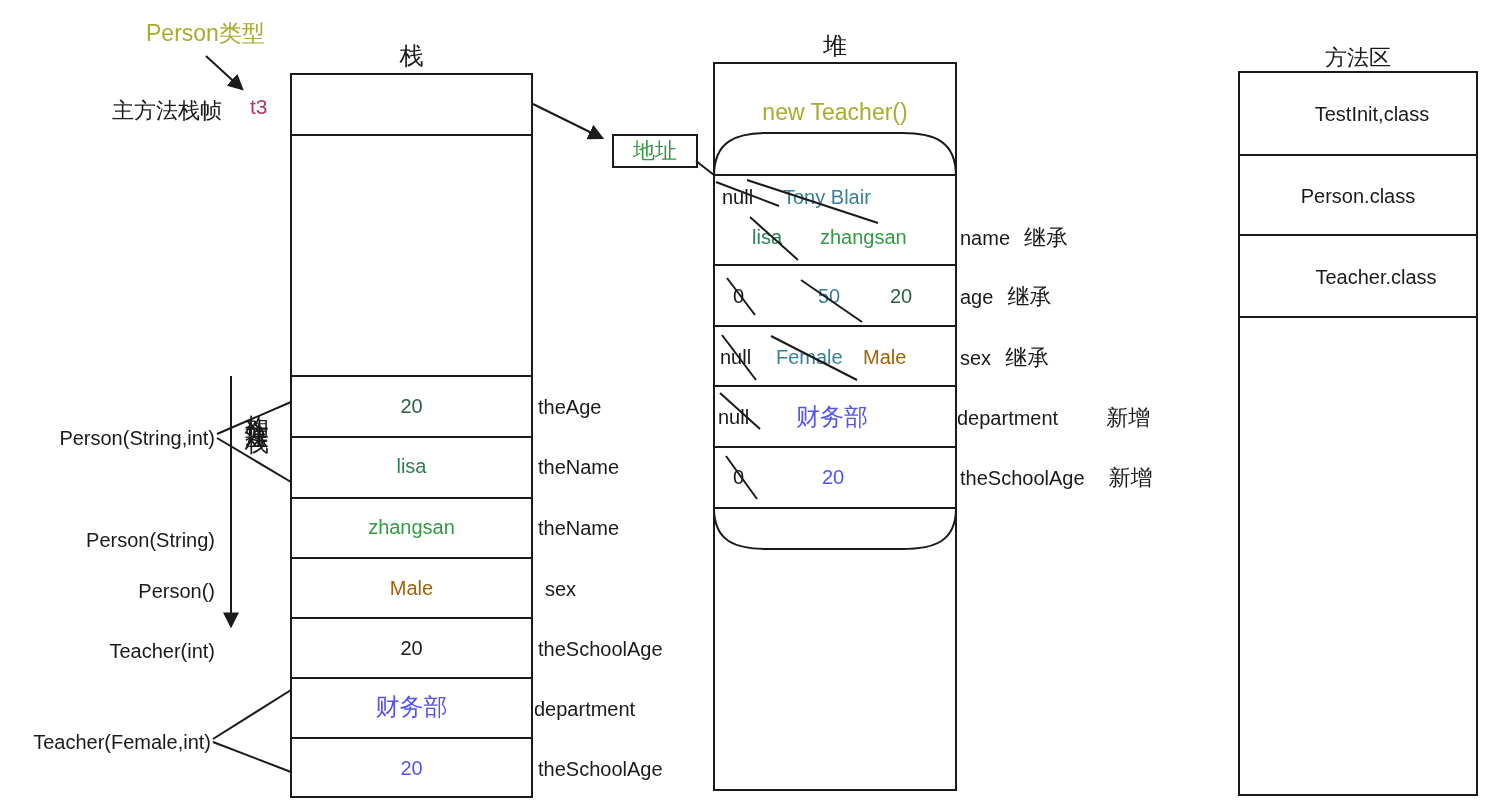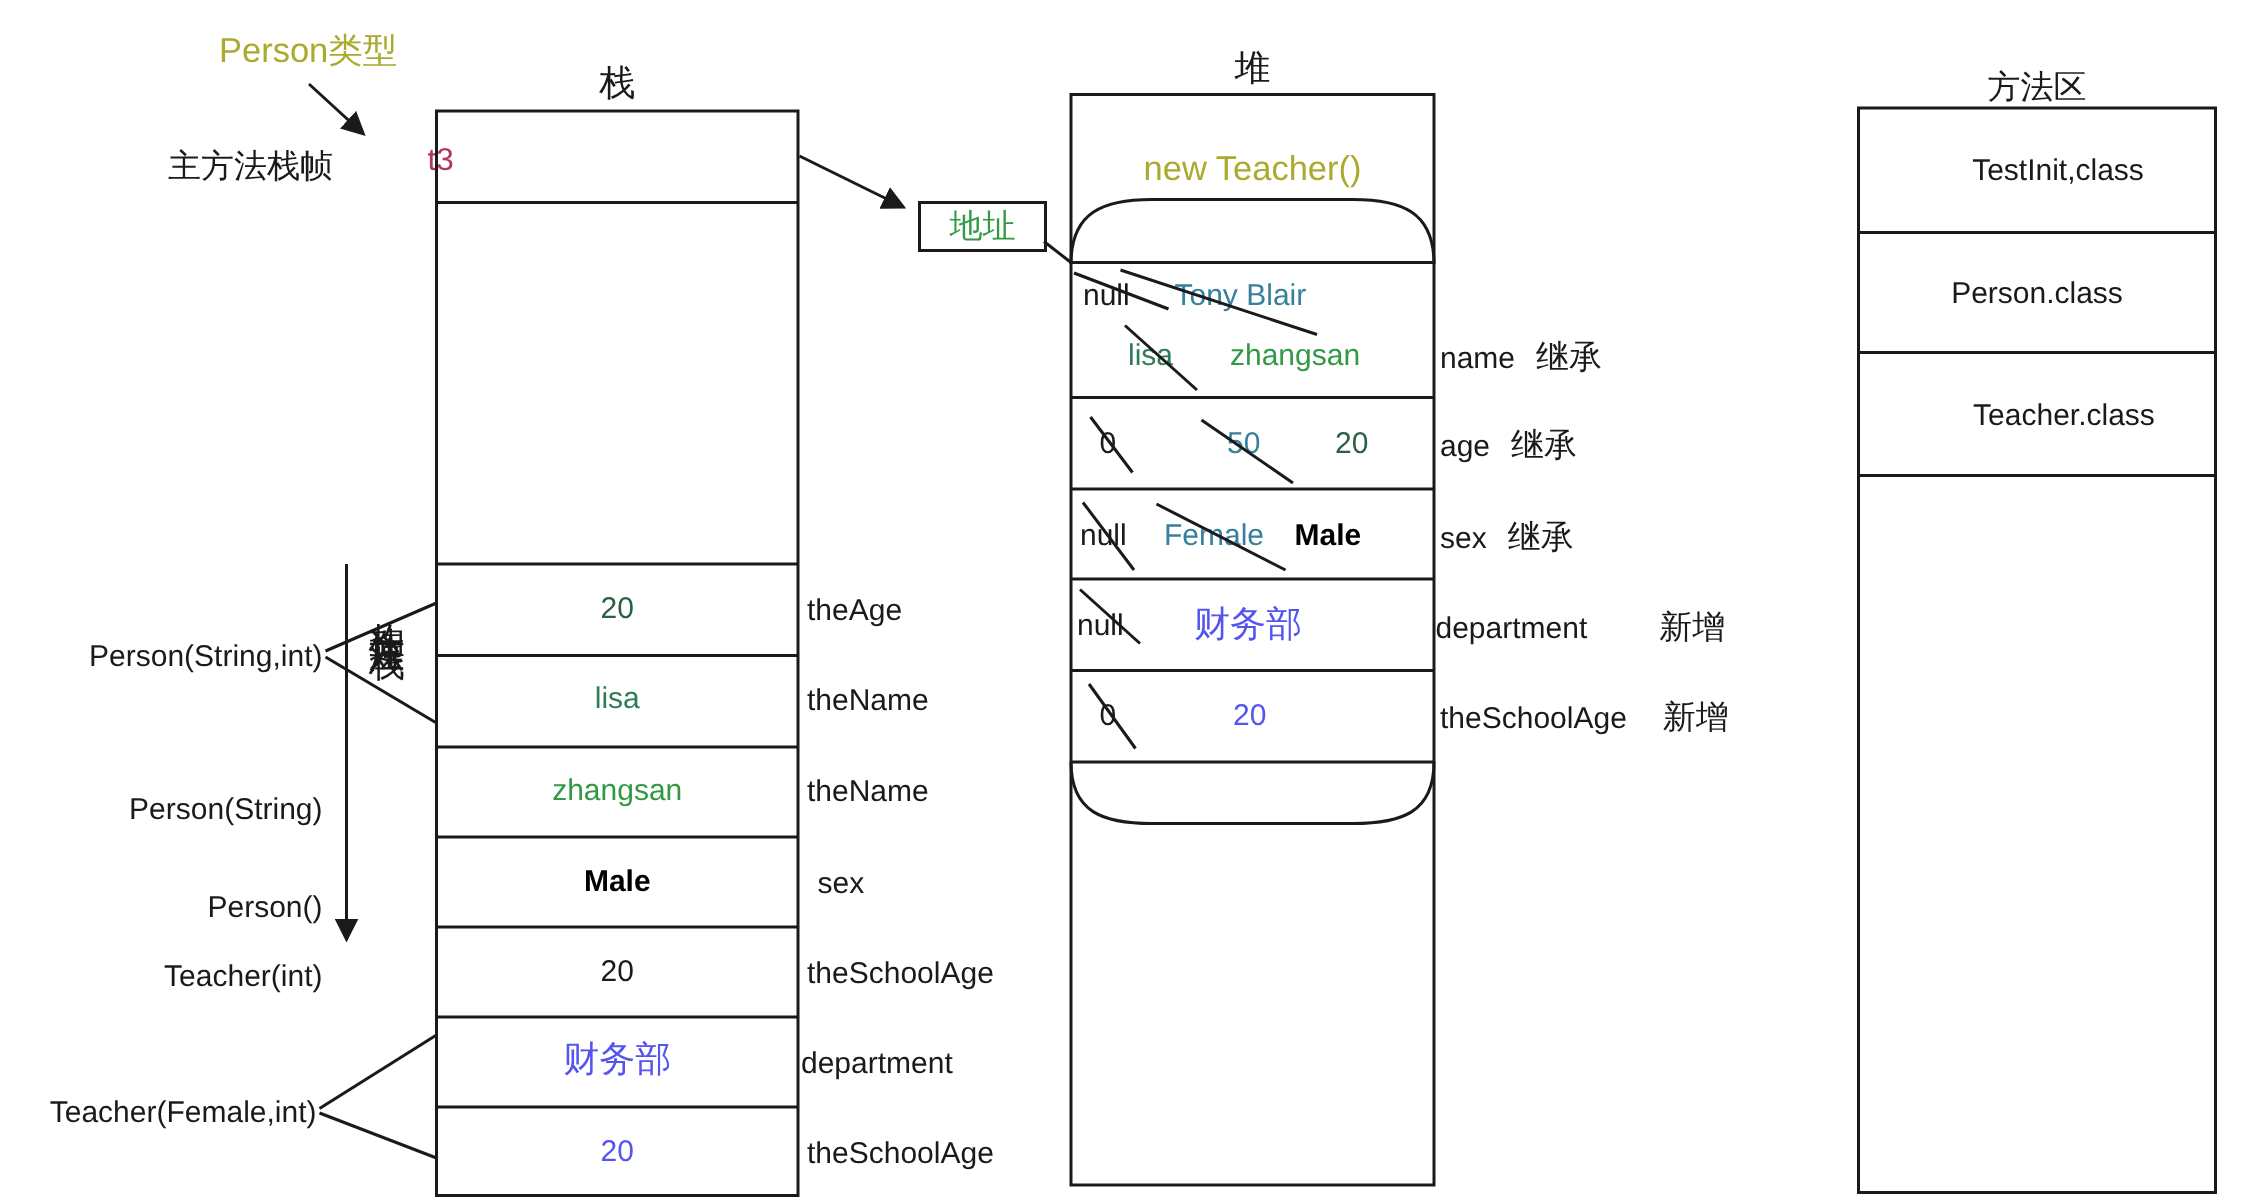--- a/index.html
+++ b/index.html
@@ -4,28 +4,28 @@
 <style>
   html,body{margin:0;padding:0;background:#ffffff;}
   .stage{
     position:relative;width:1498px;height:800px;overflow:hidden;background:#ffffff;
     font-family:"Liberation Sans","DejaVu Sans",sans-serif;color:#1a1a1a;
   }
   .stage svg{position:absolute;left:0;top:0;z-index:3;pointer-events:none;}
   .t{position:absolute;white-space:nowrap;z-index:2;font-size:20px;line-height:1.2;color:#1a1a1a;}
   .ctr{text-align:center;}
   .rgt{text-align:right;}
-  .fs21{font-size:21px;margin-left:35px;} .fs22{font-size:22px;} .fs23{font-size:23px;} .fs24{font-size:24px;}
+  .fs21{font-size:21px;} .fs22{font-size:22px;} .fs23{font-size:23px;} .fs24{font-size:24px;}
   .olive{color:#aaaa2e;}
   .crimson{color:#b03568;}
   .green{color:#339944;}
   .teal{color:#37809b;}
   .tealgreen{color:#2e7d57;}
   .darkgreen{color:#2c5f45;}
-  .bright{color:#000000;font-weight:bold;}
+  .bright{color:#a16207;}
   .violet{color:#5454f0;}
   .vert{
     writing-mode:vertical-rl;text-orientation:upright;letter-spacing:3px;
   }
   .tag{margin-left:14px;}
   .tag-wide{margin-left:48px;}
   .tag-mid{margin-left:24px;}
 </style>
 </head>
 <body>
@@ -107,21 +107,21 @@
   <div class="t ctr fs24" style="left:291px;top:42px;width:241px;">栈</div>
   <div class="t ctr fs24" style="left:714px;top:32px;width:242px;">堆</div>
   <div class="t ctr fs22" style="left:1239px;top:45px;width:238px;">方法区</div>
 
   <div class="t ctr green fs22" style="left:613px;top:138px;width:84px;">地址</div>
 
   <div class="t vert fs24" style="left:242px;top:396px;">构造方法压栈</div>
 
   <div class="t rgt" style="left:0;top:426px;width:215px;">Person(String,int)</div>
   <div class="t rgt" style="left:0;top:528px;width:215px;">Person(String)</div>
-  <div class="t rgt" style="left:0;top:593px;width:215px;">Person()</div>
+  <div class="t rgt" style="left:0;top:579px;width:215px;">Person()</div>
   <div class="t rgt" style="left:0;top:639px;width:215px;">Teacher(int)</div>
   <div class="t rgt" style="left:0;top:730px;width:211px;">Teacher(Female,int)</div>
 
   <div class="t ctr darkgreen" style="left:291px;top:394px;width:241px;">20</div>
   <div class="t ctr tealgreen" style="left:291px;top:454px;width:241px;">lisa</div>
   <div class="t ctr green" style="left:291px;top:515px;width:241px;">zhangsan</div>
   <div class="t ctr bright" style="left:291px;top:576px;width:241px;">Male</div>
   <div class="t ctr" style="left:291px;top:636px;width:241px;">20</div>
   <div class="t ctr violet fs24" style="left:291px;top:693px;width:241px;">财务部</div>
   <div class="t ctr violet" style="left:291px;top:756px;width:241px;">20</div>

